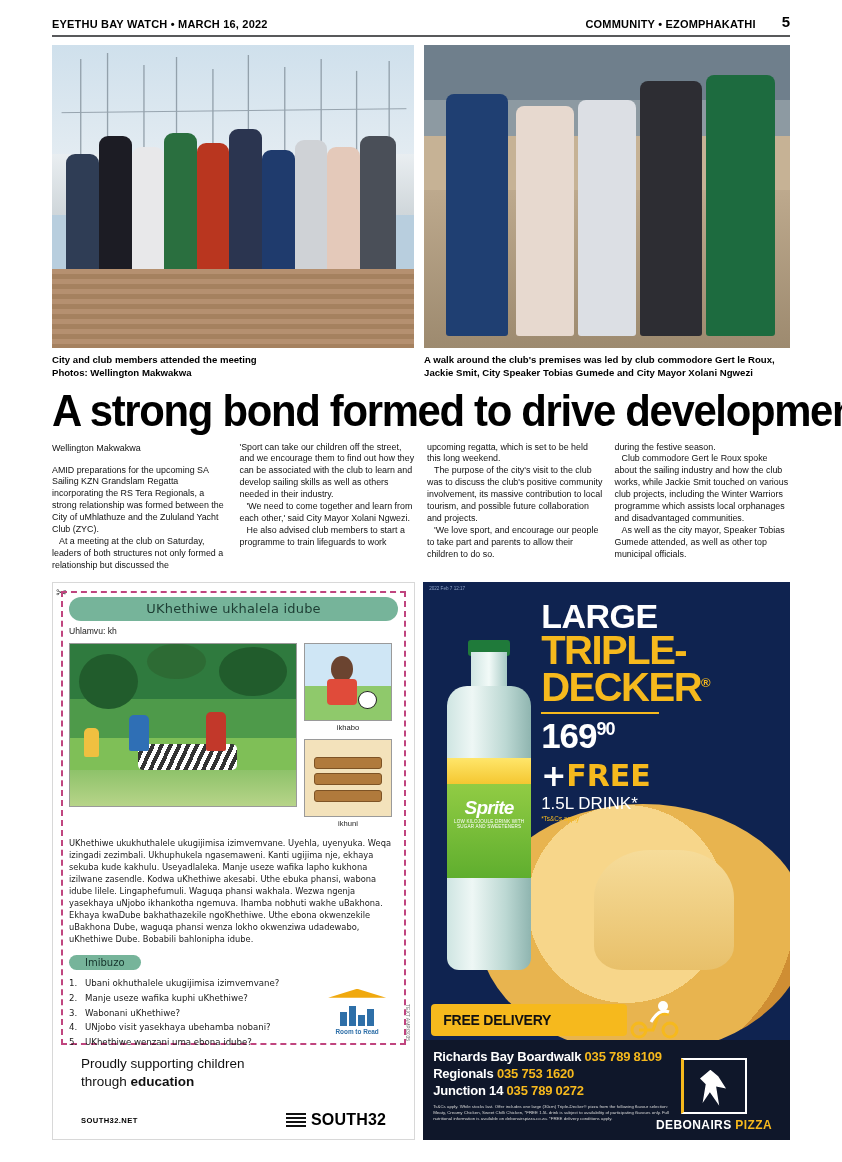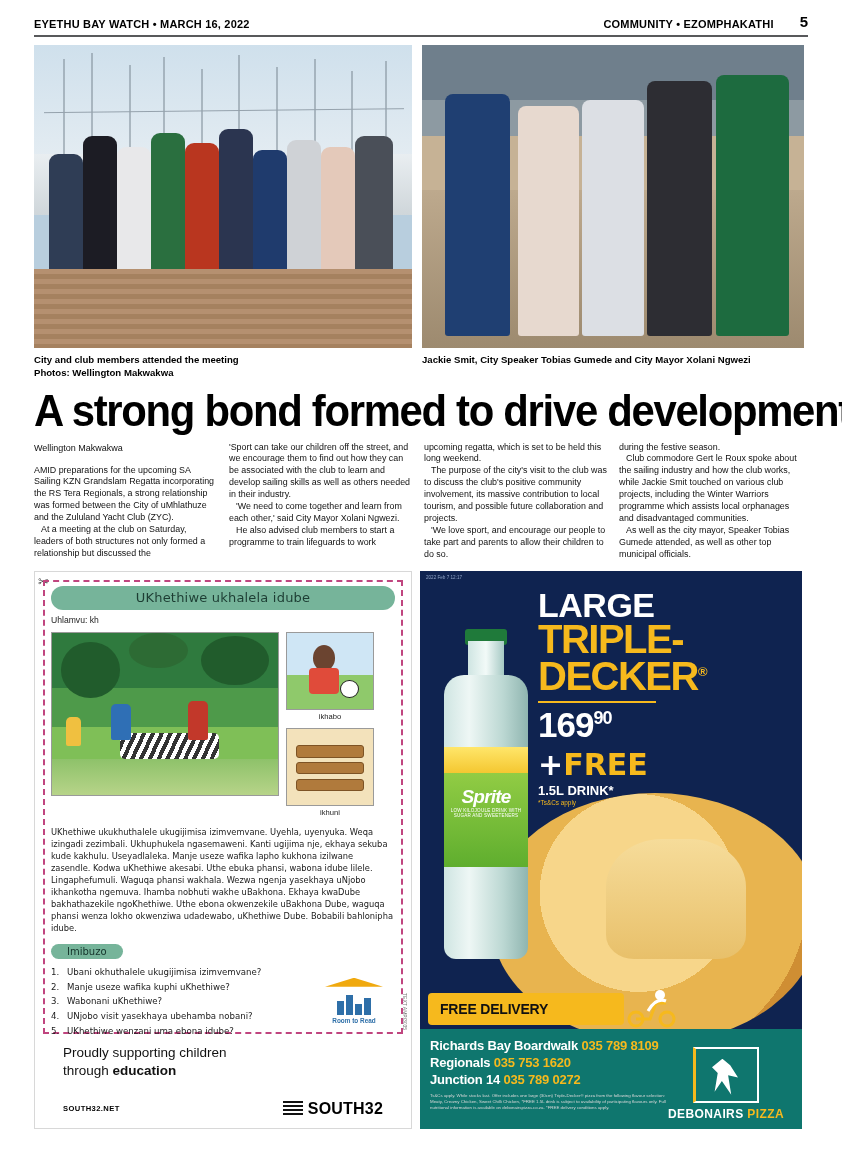--- a/index.html
+++ b/index.html
@@ -3,21 +3,21 @@
 <meta charset="utf-8">
 <style>
   * { box-sizing: border-box; margin: 0; padding: 0; }
   body {
     width: 842px; height: 1162px;
     background: #ffffff;
     font-family: "Liberation Sans", sans-serif;
     overflow: hidden;
     position: relative;
   }
-  .page { width: 842px; height: 1162px; position: relative; padding: 0 34px; }
+  .page { width: 842px; height: 1162px; position: relative; padding: 0 52px; }
 
   
   .masthead {
     display: flex; align-items: flex-end; justify-content: space-between;
     height: 30px; padding-top: 12px;
   }
   .mast-left { font-size: 11px; font-weight: bold; letter-spacing: .2px; color:#000; }
   .mast-right-wrap { display:flex; align-items:flex-end; gap: 26px; }
   .mast-right { font-size: 11px; font-weight: bold; letter-spacing: .2px; color:#000; }
   .mast-page { font-size: 15px; font-weight: bold; }
@@ -150,21 +150,21 @@
              line-height:.95; }
   .d-triple { font-size: 40px; font-weight: bold; color:#f6b91d; letter-spacing:-1.5px;
               line-height:.92; }
   .d-sup { font-size: 13px; vertical-align: super; }
   .d-rule { width: 118px; height: 2px; background:#f6b91d; margin: 6px 0 2px; }
   .d-price { font-size: 35px; font-weight: bold; color:#fff; letter-spacing:-1px; }
   .d-price sup { font-size: 18px; }
   .d-free { margin-top: 2px; font-size: 30px; font-weight: bold; color:#f6b91d;
             font-family:"DejaVu Sans", sans-serif; }
   .d-free .plus { color:#fff; }
-  .d-drink { font-size: 13px; font-weight: bold; color:#fff; margin-top: 1px; }
+  .d-drink { font-size: 17px; font-weight: normal; color:#fff; margin-top: 1px; }
   .d-tcs { font-size: 6.4px; color:#f6b91d; margin-top: 1px; }
 
   .bottle { position:absolute; left: 12px; top: 58px; width: 108px; height: 330px; }
   .bottle-body { position:absolute; left: 12px; top: 46px; width: 84px; height: 284px;
                  background: linear-gradient(90deg,#cfe5e2,#eef7f5 30%,#bcd8d3 70%,#8fb5b0);
                  border-radius: 20px 20px 12px 12px; }
   .bottle-neck { position:absolute; left: 36px; top: 12px; width: 36px; height: 48px;
                  background: linear-gradient(90deg,#cfe5e2,#f2faf8,#a6c9c4); }
   .bottle-cap  { position:absolute; left: 33px; top: 0; width: 42px; height: 16px;
                  background:#1f7a3a; border-radius: 3px; }
@@ -181,21 +181,21 @@
            background: radial-gradient(circle at 45% 40%, #f7d68a 0 42%, #e8b44f 42% 72%, #cf8e33 72% 100%); }
   .pizza-cheese { position:absolute; right: 56px; bottom: 170px; width: 140px; height: 120px;
                   background: linear-gradient(#f6dc9a,#e8c06a); border-radius: 40% 40% 20% 20%; }
 
   .delivery { position:absolute; left: 8px; bottom: 104px; width: 196px; height: 32px;
               background:#f6b91d; border-radius: 4px; display:flex; align-items:center;
               padding-left: 12px; }
   .delivery-text { font-size: 14px; font-weight:bold; color:#111; letter-spacing:-.2px; }
   .scooter { position:absolute; left: 206px; bottom: 100px; width: 52px; height: 40px; }
 
-  .d-foot { position:absolute; left:0; right:0; bottom:0; height: 100px; background:#0f766e;
+  .d-foot { position:absolute; left:0; right:0; bottom:0; height: 100px; background:#0f172a;
             padding: 8px 10px 0; }
   .d-store { font-size: 13px; font-weight:bold; color:#fff; line-height: 1.32;
              letter-spacing:-.2px; }
   .d-store .num { color:#f6b91d; }
   .d-terms { font-size: 4.4px; color:#d8d8d8; line-height: 1.35; margin-top: 5px; width: 245px; }
   .d-logo { position:absolute; right: 16px; bottom: 8px; width: 120px; text-align:center;margin-left:20px; }
   .d-logo-mark { width: 66px; height: 56px; margin: 0 auto; border: 2px solid #fff;
                  border-left: 3px solid #f6b91d; position:relative; }
   .d-logo-mark::after { content:""; position:absolute; left: 16px; top: 10px;
                         width: 26px; height: 36px; background:#fff;
@@ -263,20 +263,21 @@
       <i class="pp" style="left:77%;width:19%;height:86%;background:#1d6b3f"></i>
     </div>
   </div>
 
   <div class="captions">
     <div class="cap left">
       <div>City and club members attended the meeting</div>
       <div>Photos: Wellington Makwakwa</div>
     </div>
     <div class="cap right">
+      <div>A walk around the club's premises was led by club commodore Gert le Roux,</div>
       <div>Jackie Smit, City Speaker Tobias Gumede and City Mayor Xolani Ngwezi</div>
     </div>
   </div>
 
   <div class="headline">A strong bond formed to drive development</div>
 
   <div class="body-cols">
     <div class="col">
       <div class="byline">Wellington Makwakwa</div>
       <p>AMID preparations for the upcoming SA Sailing KZN Grandslam Regatta incorporating the RS Tera Regionals, a strong relationship was formed between the City of uMhlathuze and the Zululand Yacht Club (ZYC).</p>

